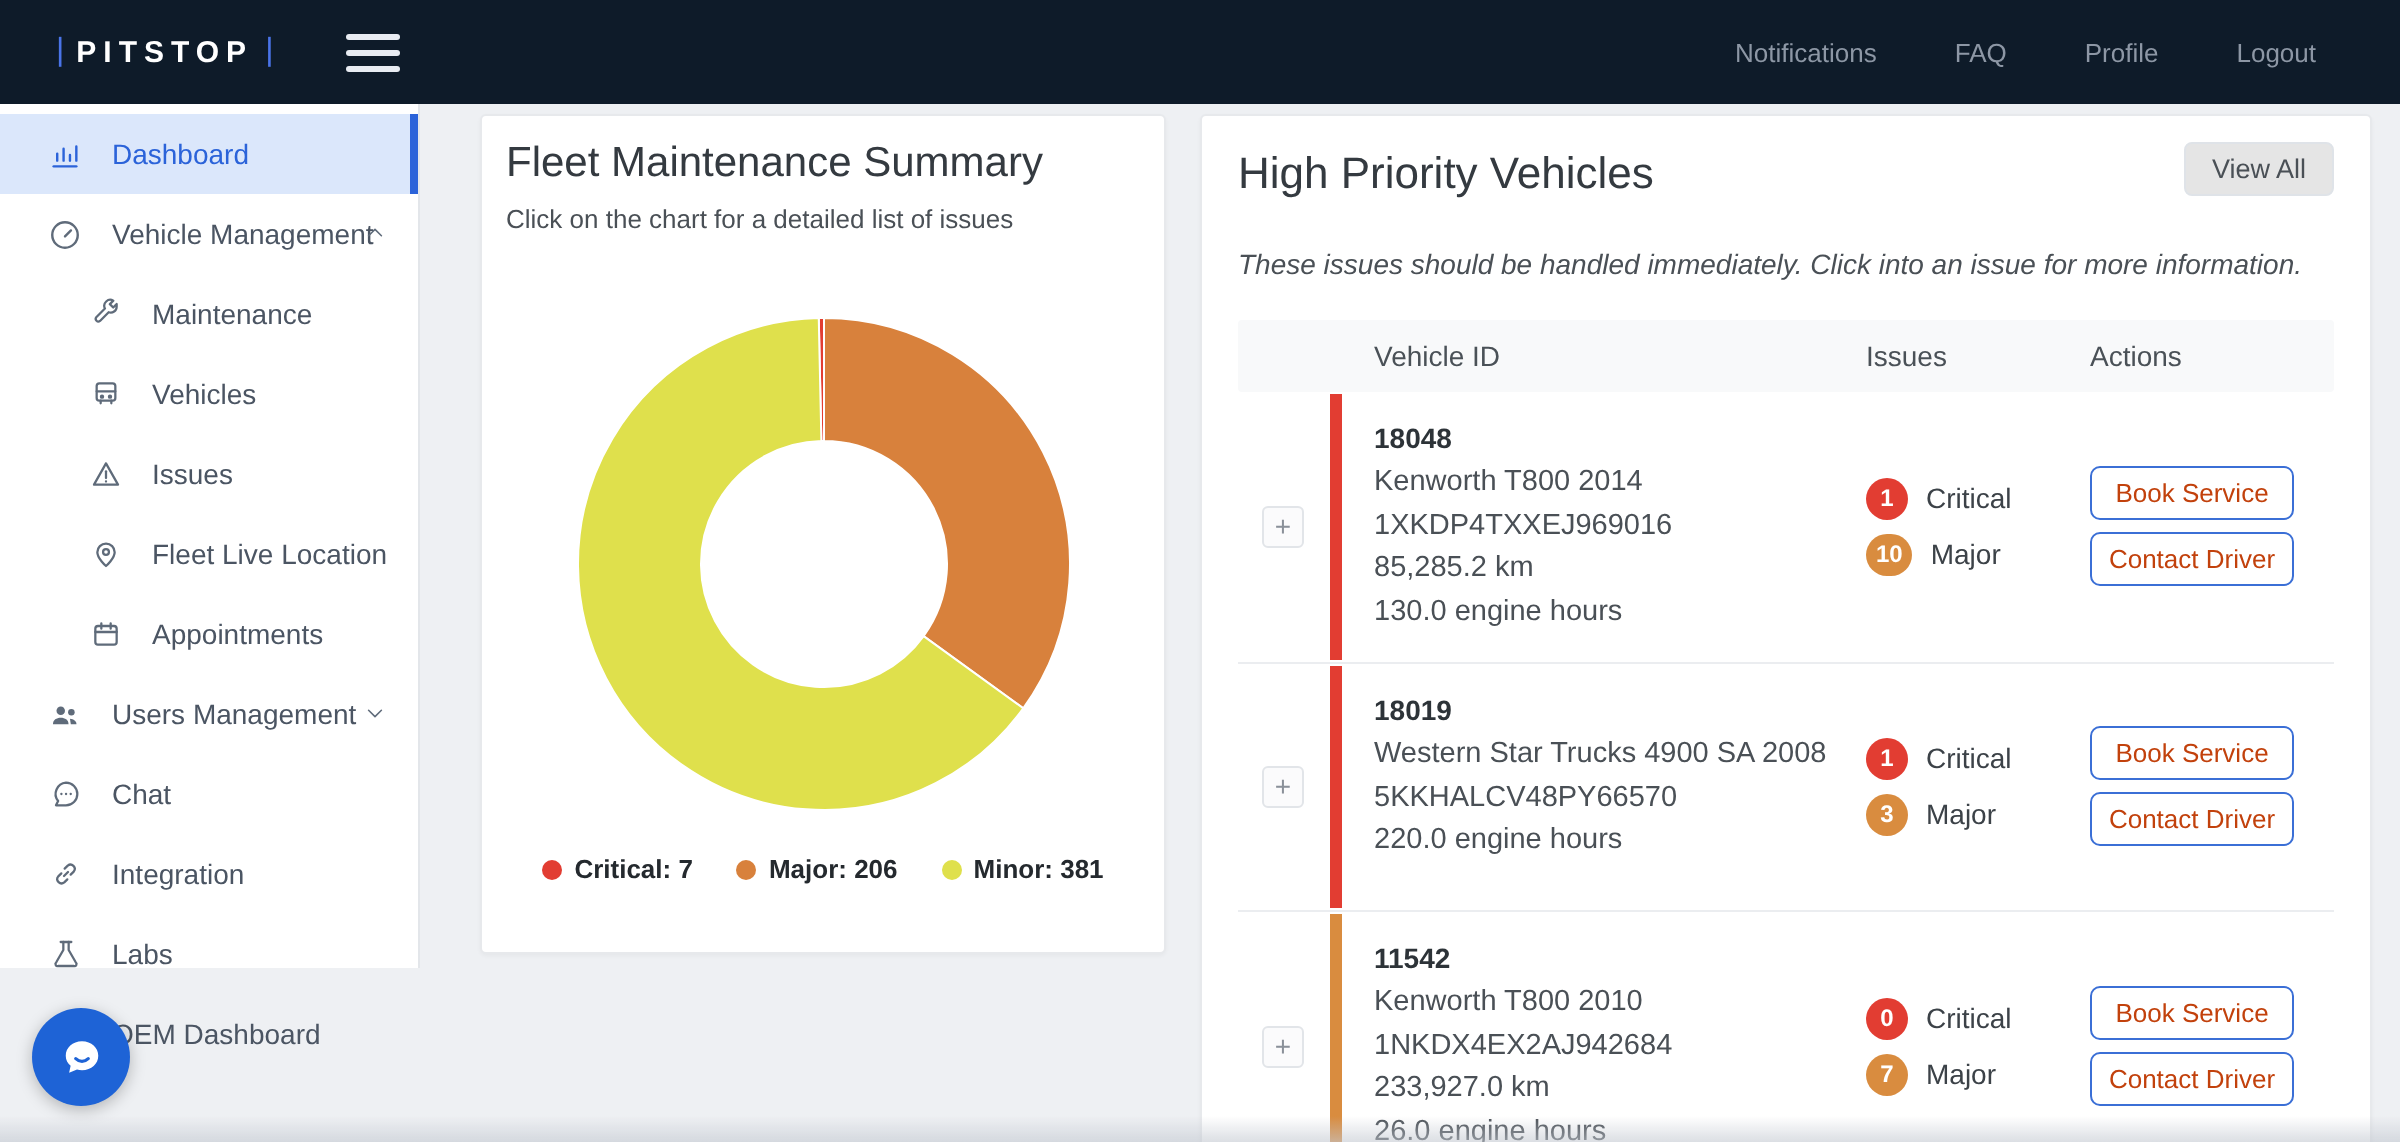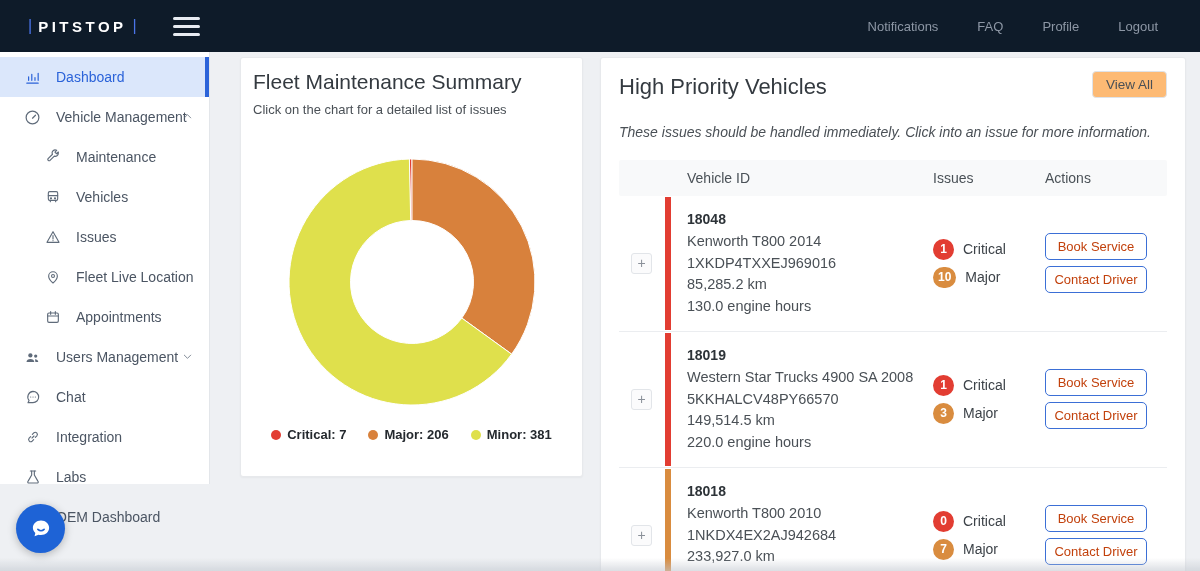--- a/index.html
+++ b/index.html
@@ -36,21 +36,21 @@
   .card-priority .card-title { font-size:22px; }
   .card-priority .card-sub { font-size:14px; margin-top:24px;font-style:italic; }
 
   
   .donut-wrap { display:flex; justify-content:center; margin-top:33px; }
   .legend { display:flex; justify-content:center; gap:22px; margin-top:13px; }
   .legend-item { display:flex; align-items:center; gap:6px; font-size:13px; font-weight:bold; color:#24292e; }
   .legend-dot { width:10px; height:10px; border-radius:50%; flex-shrink:0; }
 
   
-  .view-all { position:absolute; right:18px; top:13px; background:#fdba74; border:1px solid #dfe3e8; border-radius:4px; color:#4a5056; font-size:13.5px; padding:5px 13px; cursor:pointer; }
+  .view-all { position:absolute; right:18px; top:13px; background:#e5e5e5; border:1px solid #dfe3e8; border-radius:4px; color:#4a5056; font-size:13.5px; padding:5px 13px; cursor:pointer; }
   .tbl-grid { display:grid; grid-template-columns:46px 6px 262px 112px 124px; }
   .tbl-header { margin-top:20px; background:#f8f9fa; height:36px; align-items:center; font-size:14px; color:#4a5157; border-radius:2px; }
   .tbl-header .hcell { padding-left:16px; }
   .vrow { min-height:124px; border-bottom:1px solid #ebedf0; align-items:stretch; cursor:pointer; }
   .expand-cell { display:flex; align-items:center; justify-content:flex-start; padding-left:12px; }
   .expand-btn { width:21px; height:21px; border:1px solid #e2e5e9; border-radius:3px; background:#fbfbfc; color:#8a9099; font-size:14px; line-height:19px; text-align:center; cursor:pointer; }
   .accent-bar { width:6px; align-self:stretch; margin:1px 0; }
   .vcell { padding:13px 0 13px 16px; font-size:14.5px; color:#4a5056; line-height:21.8px; }
   .vid { font-size:14px; font-weight:bold; color:#2d3338; }
   .issues-cell { display:flex; flex-direction:column; justify-content:center; gap:7px; }
@@ -302,21 +302,20 @@
 
       <div class="tbl-grid vrow">
         <div class="expand-cell">
             <button class="expand-btn">+</button>
           </div>
         <div class="accent-bar" style="background: rgb(226, 61, 50);"></div>
         <div class="vcell">
           <div class="vid">18019</div>
           <div>Western Star Trucks 4900 SA 2008</div>
           <div>5KKHALCV48PY66570</div>
-          <div>149,514.5 km</div>
           <div>220.0 engine hours</div>
         </div>
         <div class="issues-cell">
           <div class="issue-line">
             <span class="badge badge-critical" style="background: rgb(226, 61, 50);">1</span>
             <span class="issue-label">Critical</span>
           </div>
           <div class="issue-line">
             <span class="badge badge-major" style="background: rgb(217, 140, 63);">3</span>
             <span class="issue-label">Major</span>
@@ -327,21 +326,21 @@
           <button class="act-btn">Contact Driver</button>
         </div>
       </div>
 
       <div class="tbl-grid vrow">
         <div class="expand-cell">
             <button class="expand-btn">+</button>
           </div>
         <div class="accent-bar" style="background: rgb(217, 140, 63);"></div>
         <div class="vcell">
-          <div class="vid">18018</div>
+          <div class="vid">11542</div>
           <div>Kenworth T800 2010</div>
           <div>1NKDX4EX2AJ942684</div>
           <div>233,927.0 km</div>
           <div>26.0 engine hours</div>
         </div>
         <div class="issues-cell">
           <div class="issue-line">
             <span class="badge badge-critical" style="background: rgb(226, 61, 50);">0</span>
             <span class="issue-label">Critical</span>
           </div>

